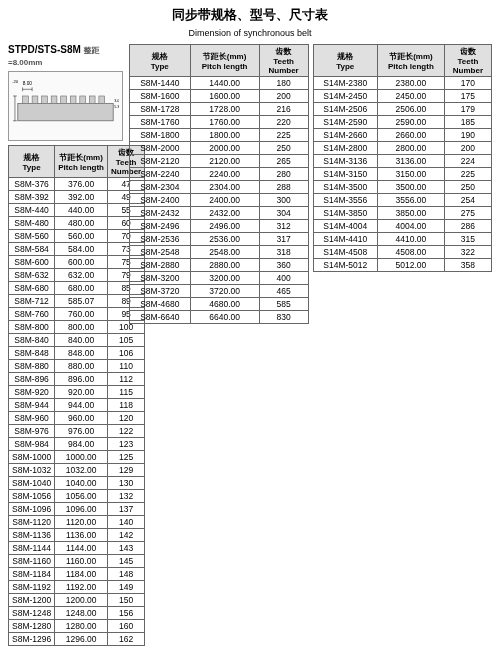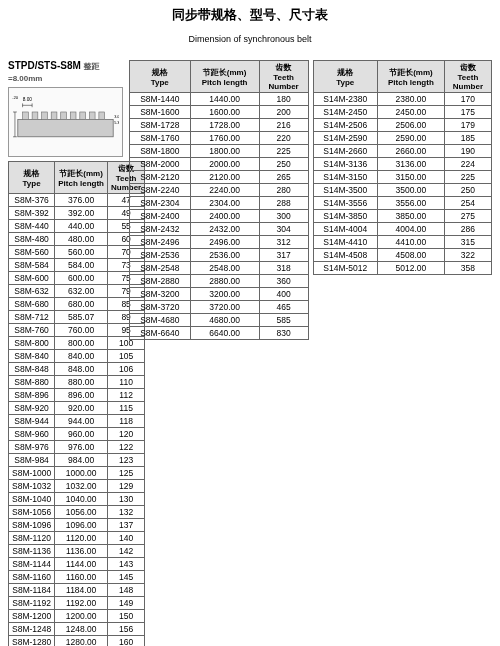--- a/index.html
+++ b/index.html
@@ -12,26 +12,26 @@
       color: #000;
     }
     .page {
       width: 500px;
       padding: 6px 8px;
     }
     .main-title {
       text-align: center;
       font-size: 13px;
       font-weight: bold;
-      margin-bottom: 10px;
+      margin-bottom: 4px;
     }
     .sub-title {
       text-align: center;
       font-size: 9px;
-      margin-bottom: 16px;
+      margin-bottom: 6px;
     }
     .top-section {
       display: flex;
       gap: 6px;
       margin-bottom: 6px;
     }
     .left-col {
       width: 115px;
       flex-shrink: 0;
     }
@@ -461,20 +461,25 @@
                   <td>S14M-2590</td>
                   <td>2590.00</td>
                   <td>185</td>
                 </tr>
                 <tr>
                   <td>S14M-2660</td>
                   <td>2660.00</td>
                   <td>190</td>
                 </tr>
                 <tr>
+                  <td>S14M-2800</td>
+                  <td>2800.00</td>
+                  <td>200</td>
+                </tr>
+                <tr>
                   <td>S14M-3136</td>
                   <td>3136.00</td>
                   <td>224</td>
                 </tr>
                 <tr>
                   <td>S14M-3150</td>
                   <td>3150.00</td>
                   <td>225</td>
                 </tr>
                 <tr>

